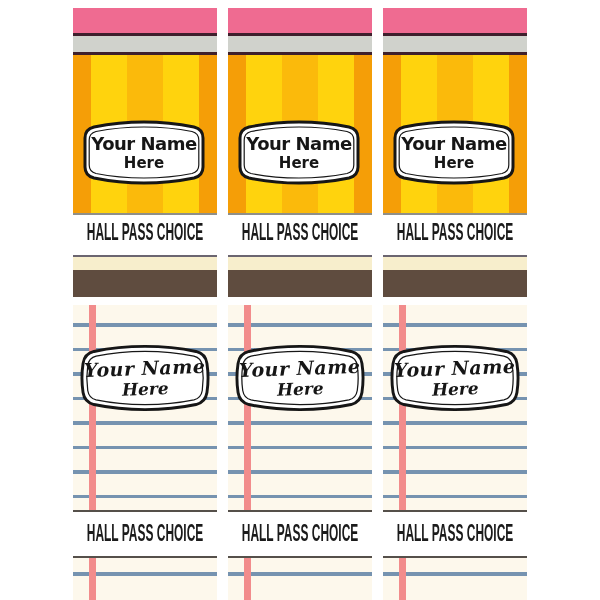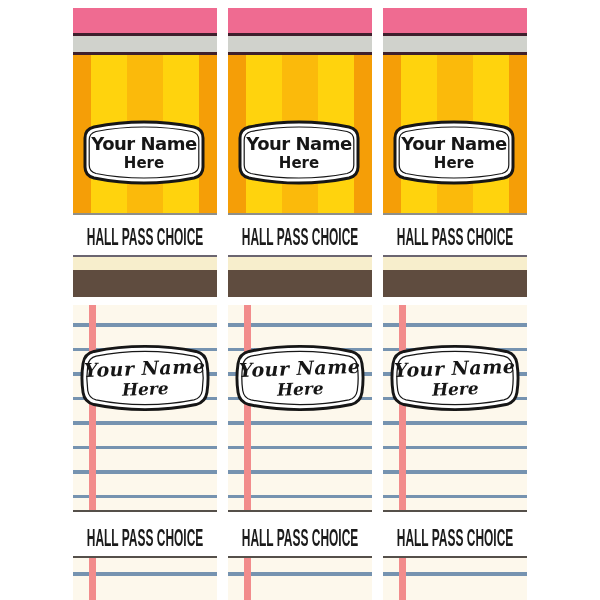--- a/index.html
+++ b/index.html
@@ -46,21 +46,21 @@
     position:absolute; inset:0; z-index:2;
     display:flex; flex-direction:column; align-items:center; justify-content:center;
     color:#161616; text-align:center;
   }
   .pencil-card .badge-line1 { font:700 18px/1 "DejaVu Sans", sans-serif; letter-spacing:-0.5px; }
   .pencil-card .badge-line2 { font:700 15px/1 "DejaVu Sans", sans-serif; margin-top:3px; }
 
   
   .caption {
     position:absolute; left:0; width:144px; height:34px;
-    display:flex; align-items:flex-end; justify-content:center;
+    display:flex; align-items:center; justify-content:center;
   }
   .caption-1 { top:215px; }
   .caption-2 { top:516px; }
   .caption span {
     display:inline-block; white-space:nowrap;
     font:700 23px/1 "Liberation Sans", sans-serif;
     color:#1b1b1b;
     transform:scale(0.52,1.05);
     transform-origin:center;
   }

